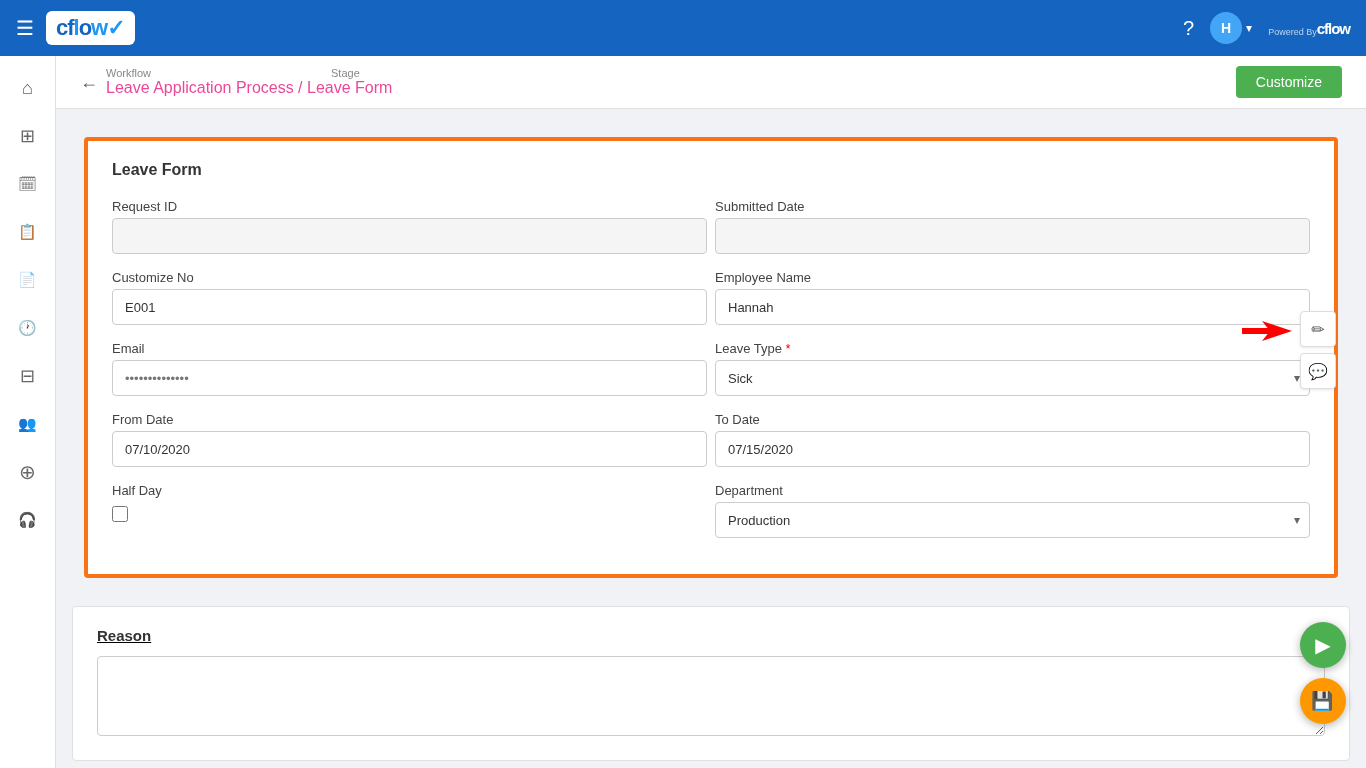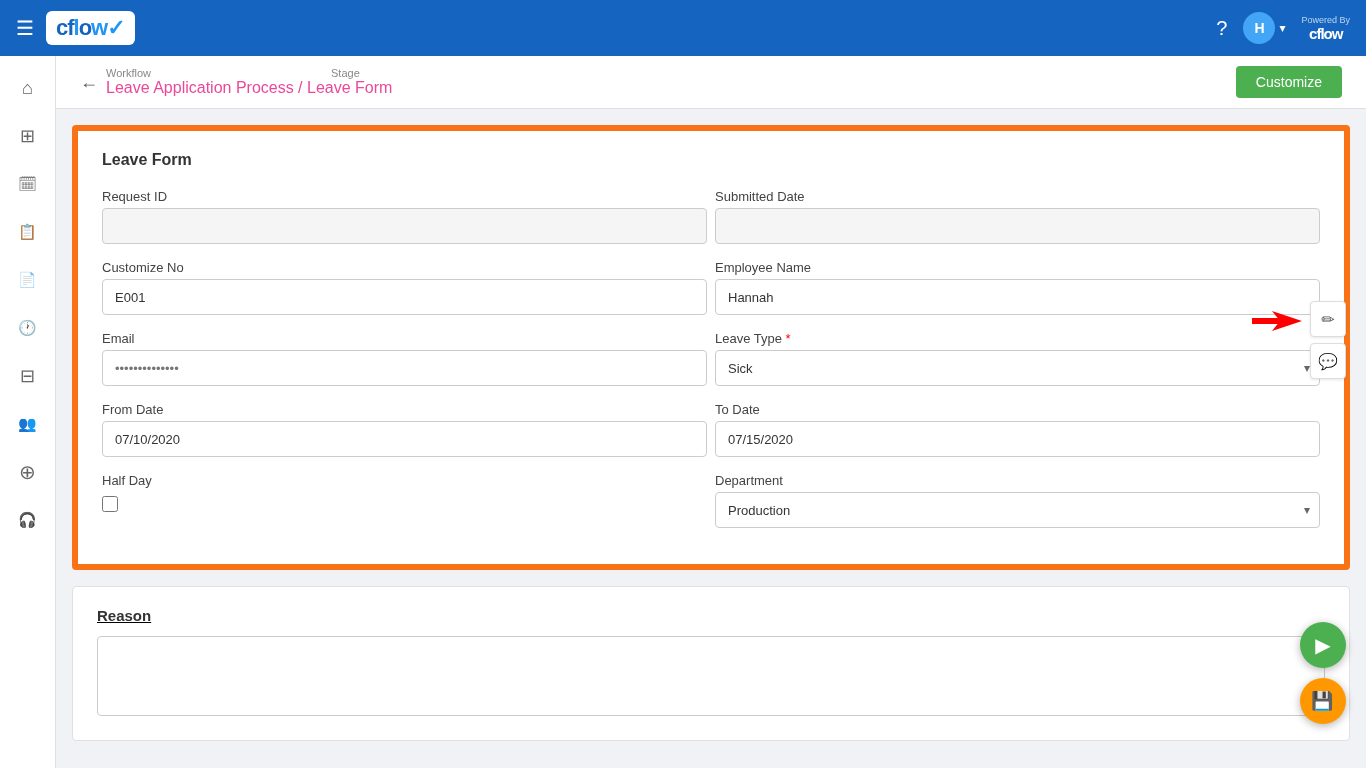--- a/index.html
+++ b/index.html
@@ -83,24 +83,24 @@
       border: none;
       padding: 8px 20px;
       border-radius: 4px;
       font-size: 14px;
       cursor: pointer;
       font-weight: 500;
     }
 
     
     .form-container {
-      margin: 16px;
-      background: white;
-      border-radius: 4px;
-      border: 6px solid #f97316;
+      margin: 28px;
+      background: white;
+      border-radius: 4px;
+      border: 4px solid #f97316;
       padding: 20px 24px;
       position: relative;
     }
     .form-title { font-size: 16px; font-weight: 600; color: #333; margin-bottom: 20px; }
 
     .form-row { display: flex; gap: 8px; margin-bottom: 16px; }
     .form-group { flex: 1; display: flex; flex-direction: column; gap: 4px; }
     .form-label { font-size: 13px; color: #444; }
     .form-input {
       border: 1px solid #ccc;
@@ -215,21 +215,21 @@
         c<span style="color:#1565c0">f</span><span style="color:#2196f3">l</span><span style="color:#1565c0">o</span><span style="color:#2196f3">w</span><span style="color:#2196f3">✓</span>
       </span>
     </div>
   </div>
   <div class="topnav-right">
     <span class="help-icon" style="color:white;font-size:20px;cursor:pointer;">?</span>
     <div style="display:flex;align-items:center;gap:4px;">
       <div class="avatar-btn">H</div>
       <span style="color:white;font-size:12px;">▾</span>
     </div>
-    <div style="display:flex;flex-direction:column;align-items:center;">
+    <div style="display:flex;flex-direction:row;align-items:flex-end;">
       <span style="color:rgba(255,255,255,0.7);font-size:9px;">Powered By</span>
       <span style="color:white;font-size:15px;font-weight:bold;letter-spacing:-1px;">cflow</span>
     </div>
   </div>
 </div>
 
 <div class="main-layout">
 
   <div class="sidebar">
     <div class="sidebar-icon">⌂</div>

